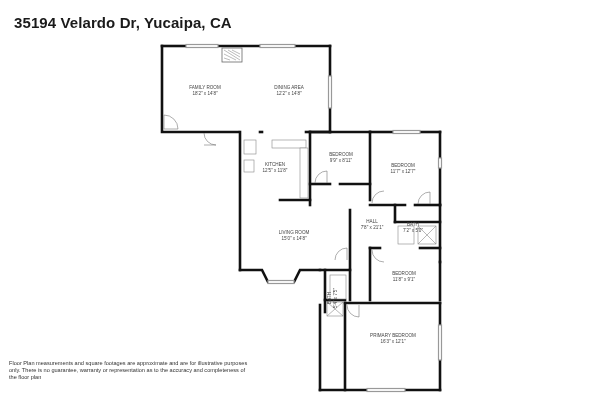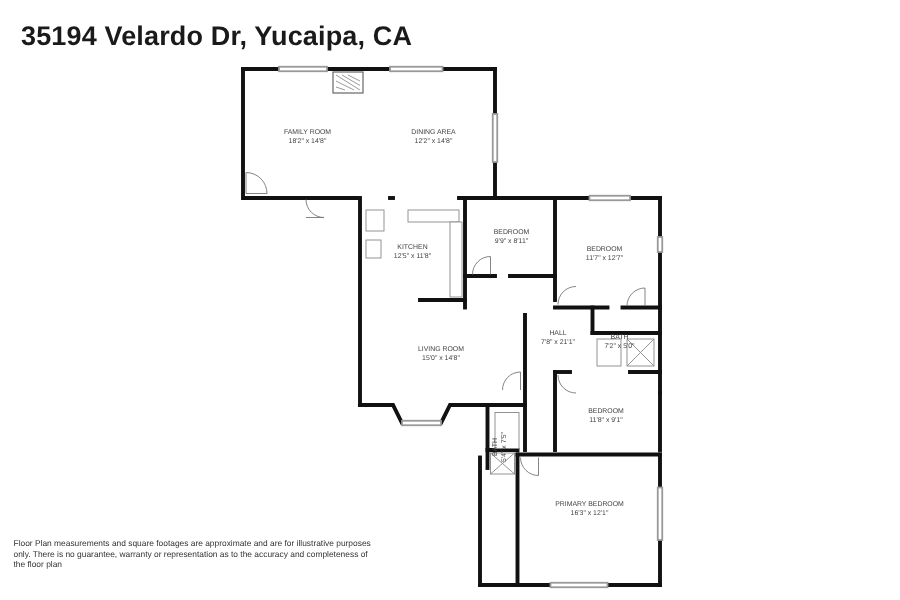--- a/index.html
+++ b/index.html
@@ -1,17 +1,17 @@
 <!DOCTYPE html>
 <html><head>
 <meta charset="utf-8">
 <style>
   html, body { margin:0; padding:0; background:#ffffff; }
   body { width:600px; height:400px; position:relative; overflow:hidden; font-family:"Liberation Sans", sans-serif; }
-  .title { position:absolute; left:14px; top:14px; font-size:18px; font-weight:bold; color:#1a1a1a; letter-spacing:0.1px; }
+  .title { position:absolute; left:14px; top:14px; font-size:15px; font-weight:bold; color:#1a1a1a; letter-spacing:0.1px; }
   .plan { position:absolute; left:0; top:0; width:600px; height:400px; }
   .room-label { font-family:"Liberation Sans", sans-serif; font-size:4.6px; fill:#444; text-anchor:middle; }
   .footer { position:absolute; left:9px; top:360px; width:240px; font-size:5.6px; line-height:7.2px; color:#333; }
 </style>
 </head>
 <body>
 
 <div class="title">35194 Velardo Dr, Yucaipa, CA</div>
 
 <svg class="plan" viewBox="0 0 600 400" xmlns="http://www.w3.org/2000/svg">

